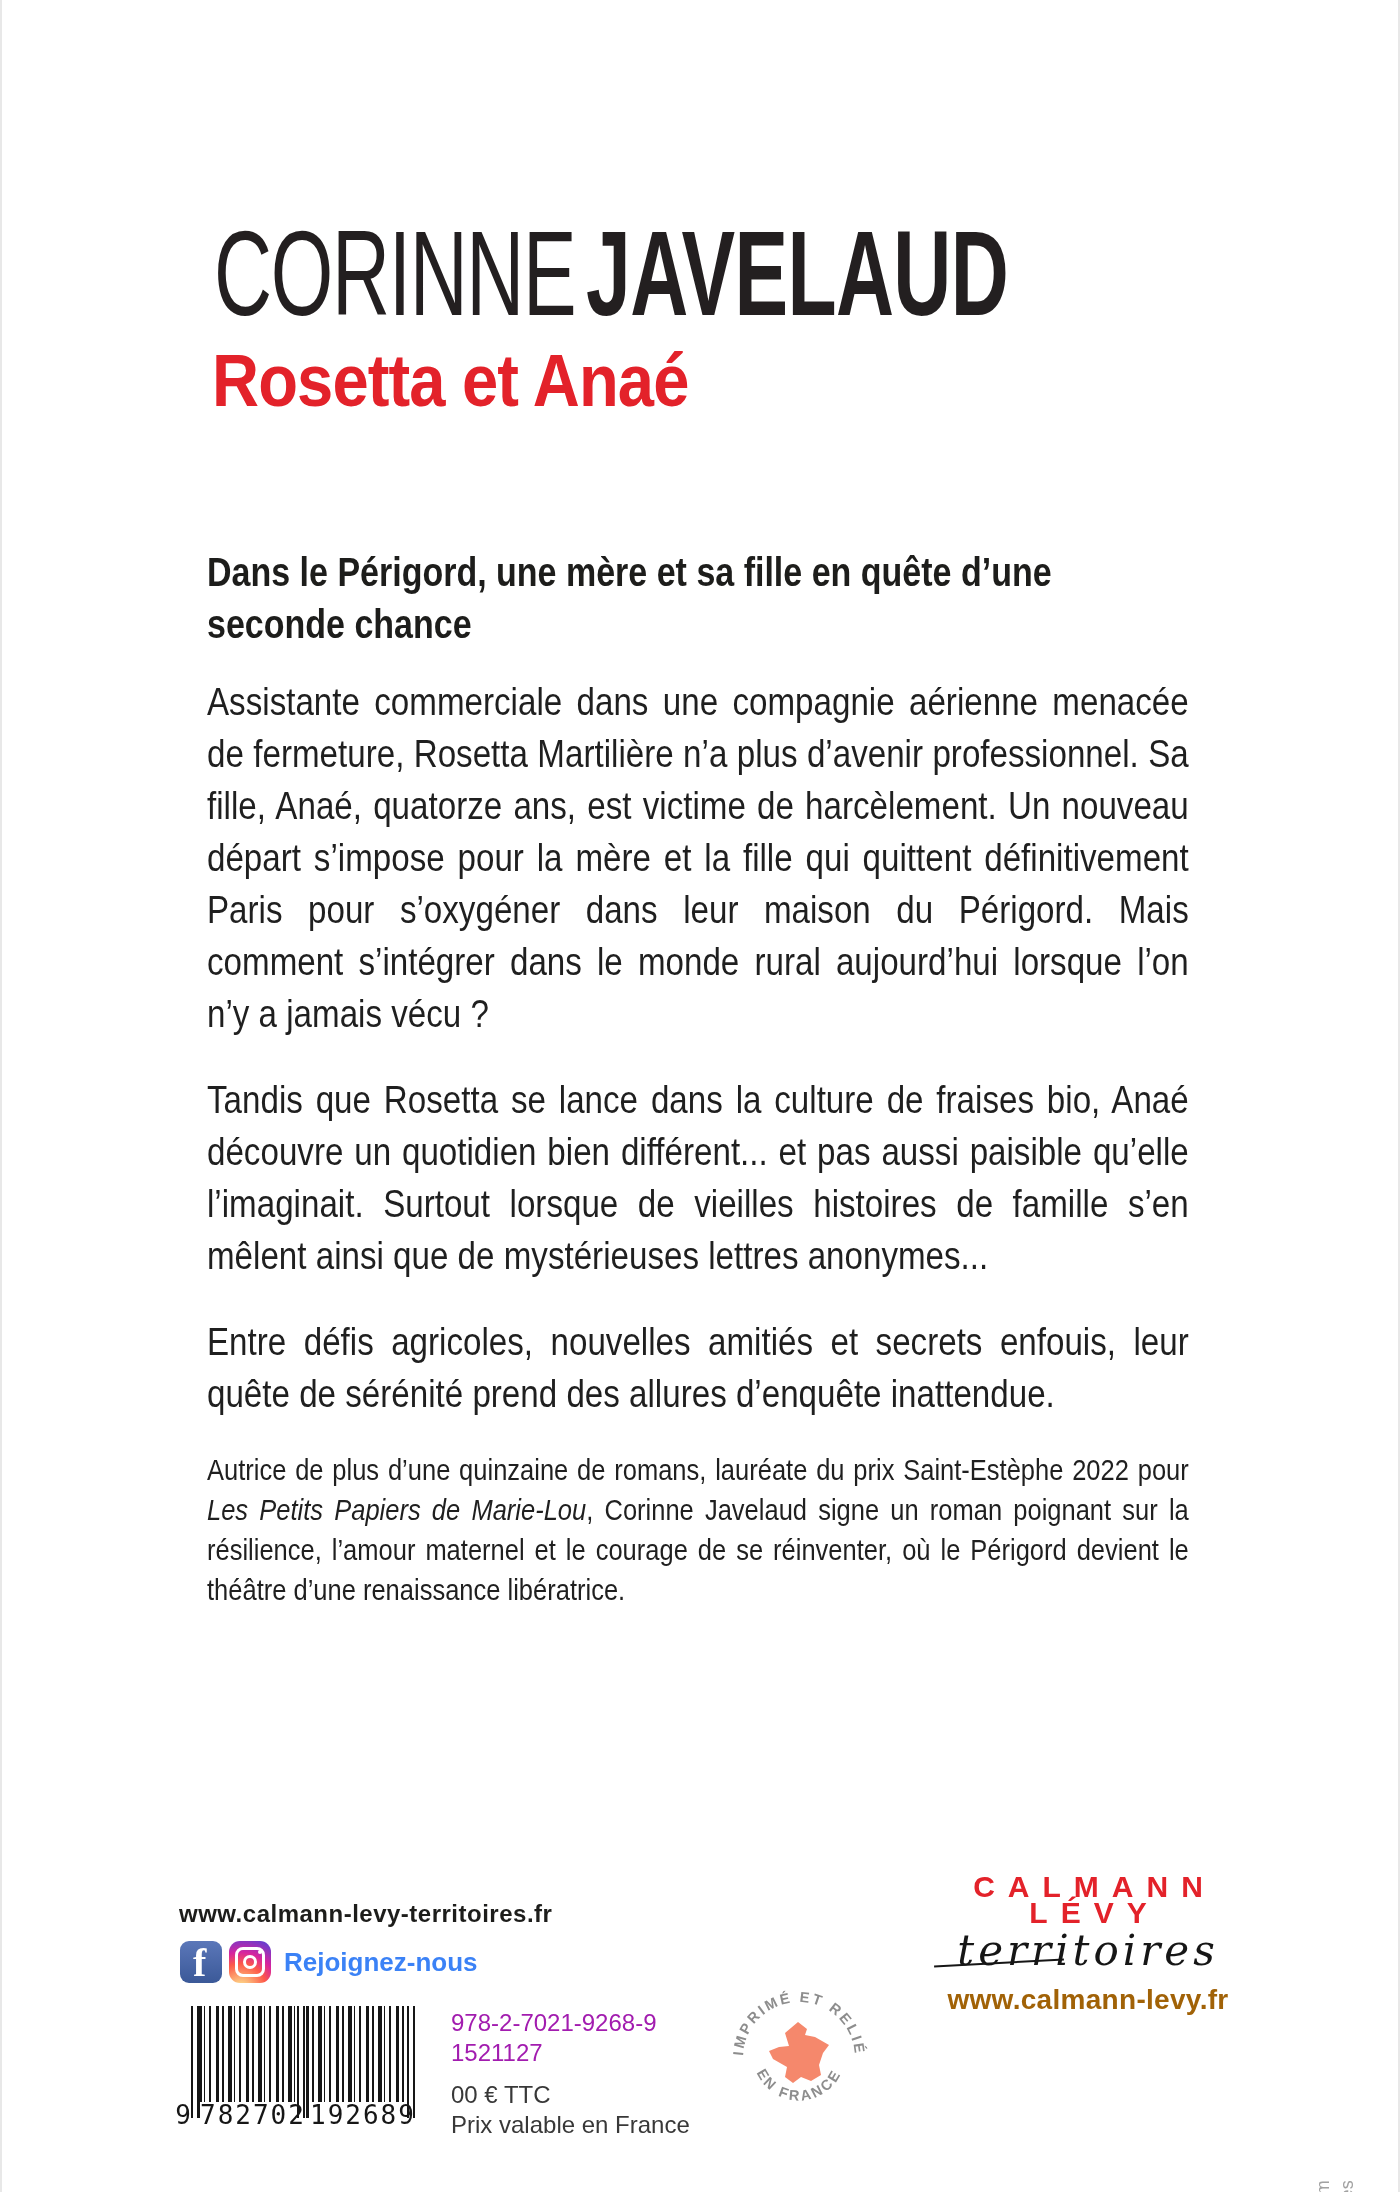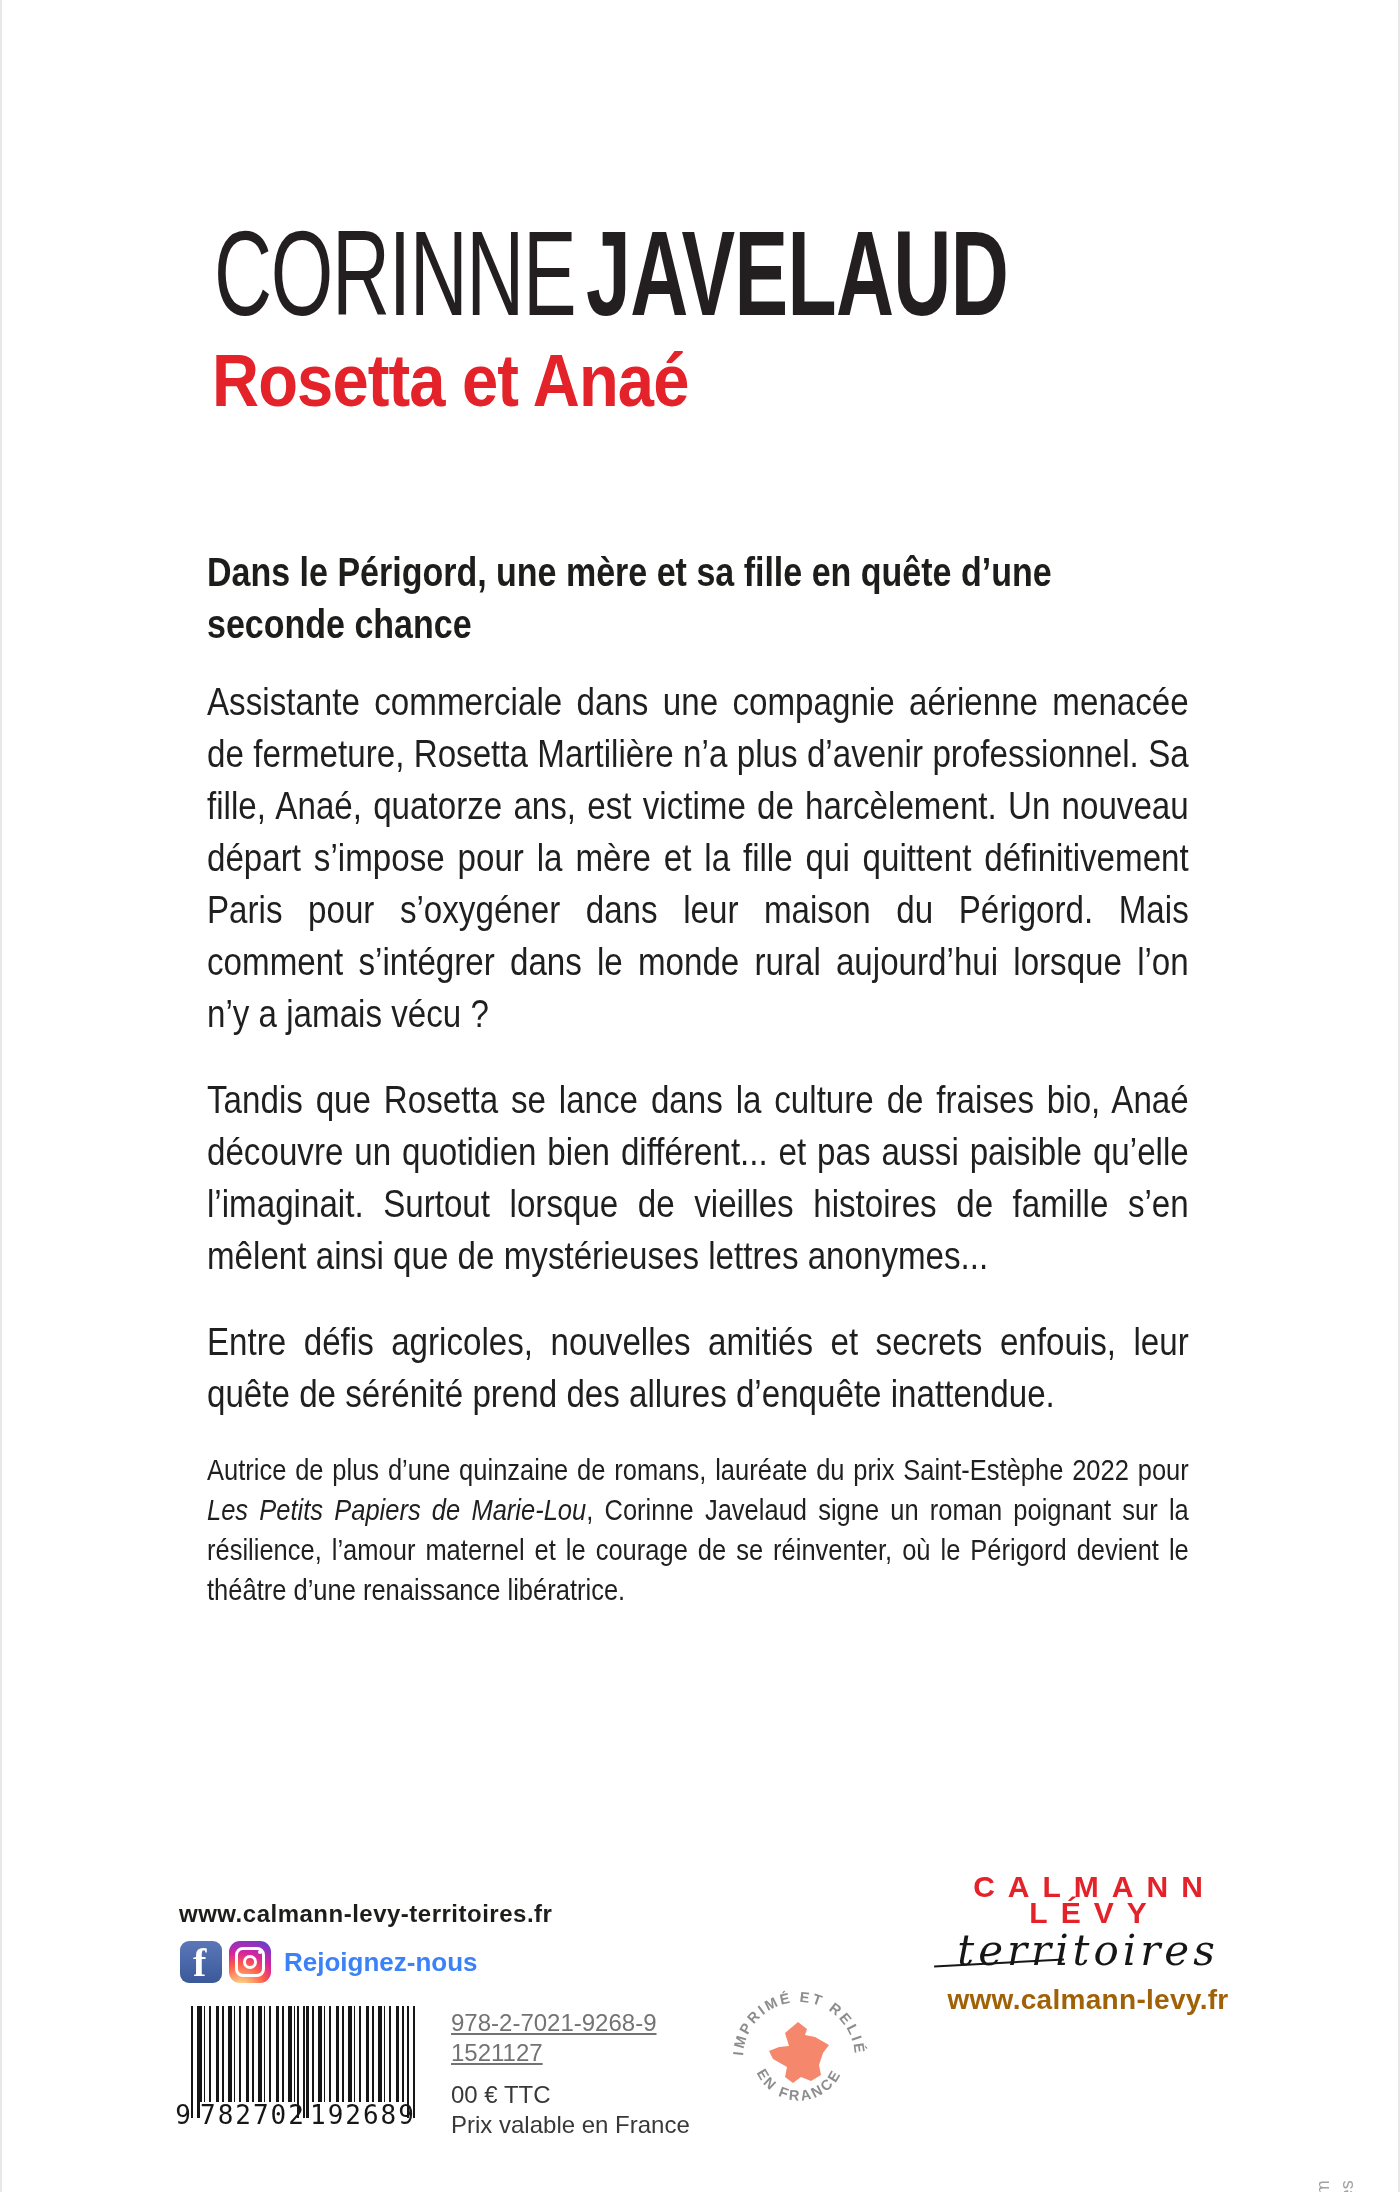--- a/index.html
+++ b/index.html
@@ -72,21 +72,21 @@
   .mask-1 { left:22px;  width:96px; }
   .mask-2 { left:132px; width:96px; }
   .guard { position:absolute; top:0; width:8px; height:112px;
     background:linear-gradient(90deg,#161616 0 2px,#fff 2px 6px,#161616 6px 8px); }
   .guard-l { left:13px; } .guard-m { left:119px; } .guard-r { left:229px; }
   .bc-digit { position:absolute; top:94px; font-family:"DejaVu Sans Mono",monospace; font-size:26px; color:#161616; letter-spacing:2px; text-align:center; }
   .bc-lead { left:-4px; width:20px; }
   .bc-g1 { left:22px; width:96px; }
   .bc-g2 { left:132px; width:96px;text-align:center; }
   
-  .isbn-block  { position:absolute; left:449px; top:2008px; font-size:24px; line-height:30px; color:#737373;text-decoration:underline; }
+  .isbn-block  { position:absolute; left:449px; top:2008px; font-size:24px; line-height:30px; color:#a21caf; }
   .price-block { position:absolute; left:449px; top:2080px; font-size:24px; line-height:30px; color:#383838; }
   
   .stamp { position:absolute; left:724px; top:1982px; }
   
   .publisher { position:absolute; left:938px; top:1872px; width:296px; text-align:center; }
   .pub-line1, .pub-line2 { font-size:30px; font-weight:700; color:#e3222a; letter-spacing:13px; padding-left:13px; line-height:30px; }
   .pub-line2 { margin-top:-4px; }
   .pub-script {
     font-family:"DejaVu Serif",serif; font-style:italic; font-weight:400;
     font-size:42px; letter-spacing:4px; color:#161616; line-height:50px; margin-top:-2px;

